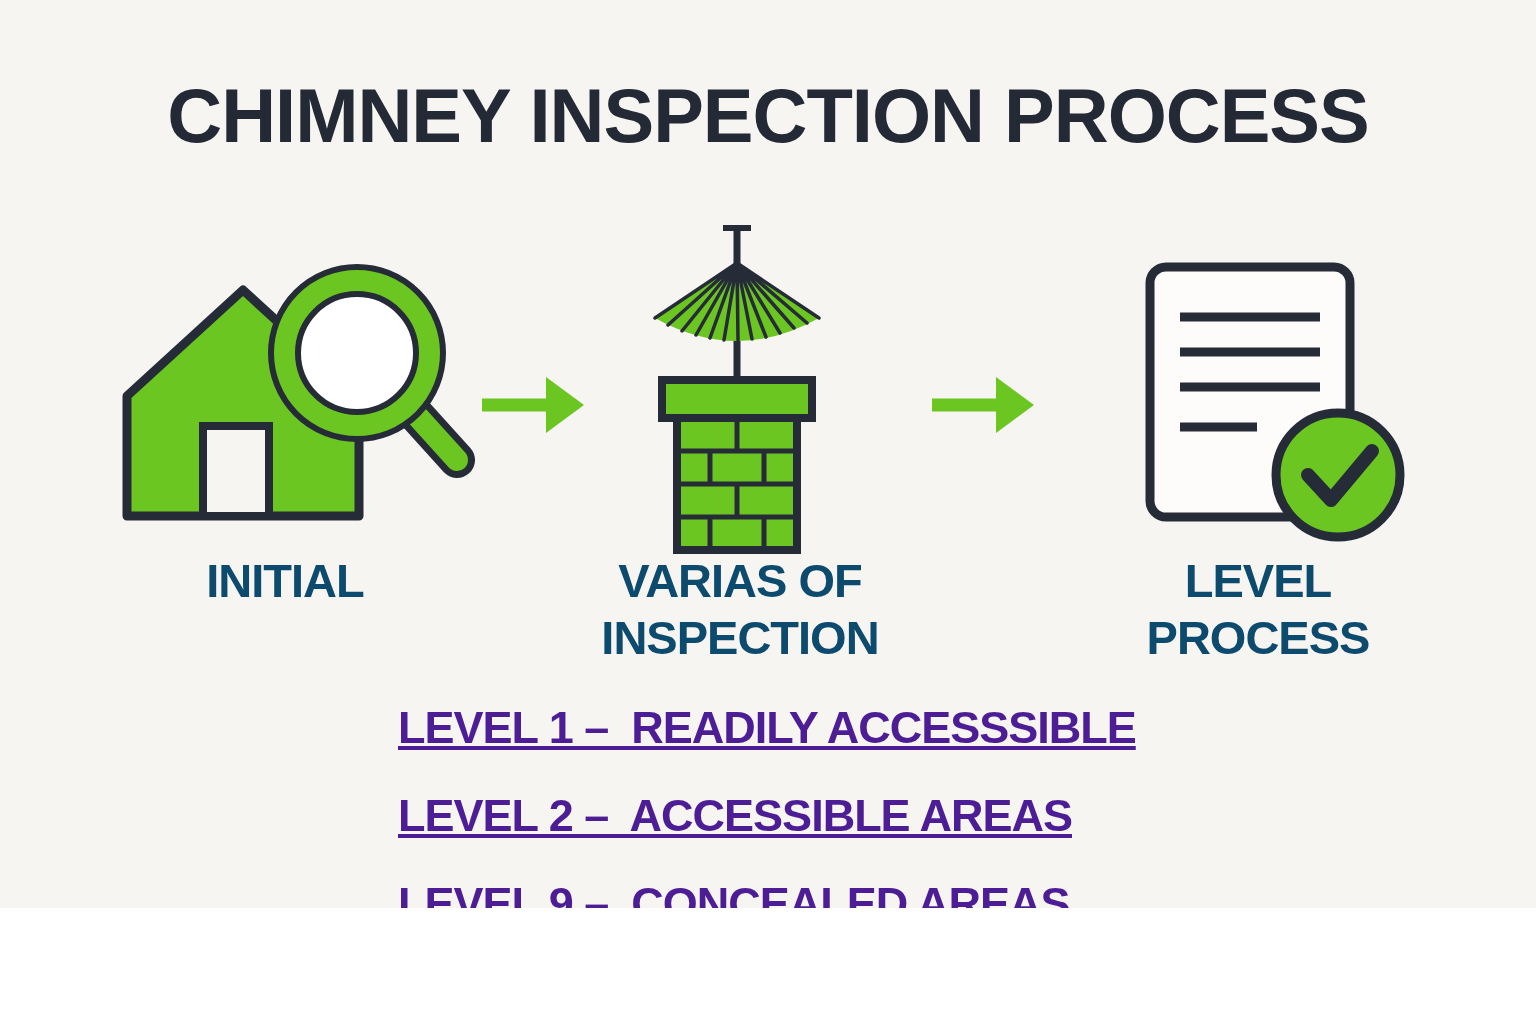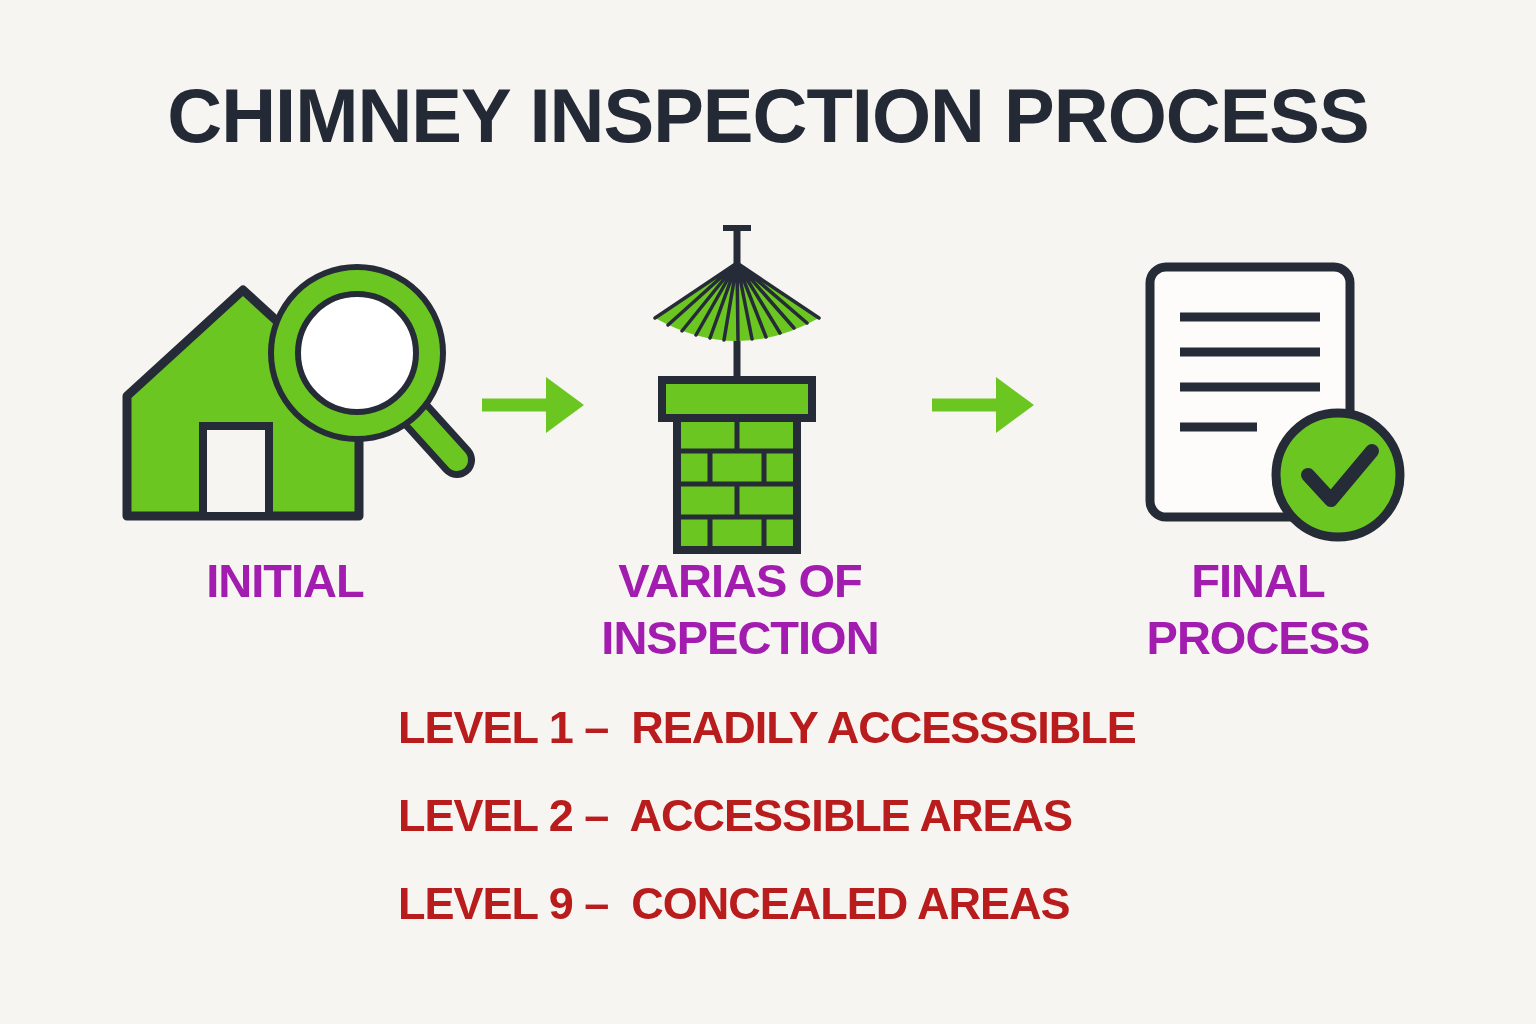--- a/index.html
+++ b/index.html
@@ -1,18 +1,18 @@
 <!DOCTYPE html>
 <html><head>
 <meta charset="utf-8">
 <style>
   html,body{margin:0;padding:0;}
   .canvas{
     position:relative;
-    width:1536px;height:1024px;
+    width:1536px;height:908px;
     background:#f7f5f1;
     font-family:"Liberation Sans", sans-serif;
     color:#262b38;
     overflow:hidden;
   }
   .title{
     position:absolute;
     top:72px;left:0;right:0;
     text-align:center;
     font-size:76px;
@@ -24,34 +24,35 @@
   .icon svg{display:block;}
   .arrow{position:absolute;}
   .step-label{
     position:absolute;
     width:440px;
     text-align:center;
     font-size:47px;
     font-weight:bold;
     line-height:1.22;
     letter-spacing:-1px;
-    color:#a21caf;
+    color:#0c4a6e;
   }
   .levels{
     position:absolute;
     left:398px;
     top:702px;
   }
   .level{
     font-size:45px;
     font-weight:bold;
     letter-spacing:-1px;
-    color:#b91c1c;
+    color:#4c1d95;
     margin-bottom:36px;
     white-space:pre;
+    text-decoration:underline;
   }
 </style>
 </head>
 <body>
 
 <div class="canvas">
 
   <div class="title">CHIMNEY INSPECTION PROCESS</div>
 
   <div class="icon" style="left:105px;top:248px;">
@@ -128,21 +129,21 @@
   <div class="step-label" style="left:65px;top:552px;">
     <div>INITIAL</div>
   </div>
 
   <div class="step-label" style="left:520px;top:552px;">
     <div>VARIAS OF</div>
     <div>INSPECTION</div>
   </div>
 
   <div class="step-label" style="left:1038px;top:552px;">
-    <div>FINAL</div>
+    <div>LEVEL</div>
     <div>PROCESS</div>
   </div>
 
   <div class="levels">
     <div class="level">LEVEL 1 –  READILY ACCESSSIBLE</div>
     <div class="level">LEVEL 2 –  ACCESSIBLE AREAS</div>
     <div class="level">LEVEL 9 –  CONCEALED AREAS</div>
   </div>
 
 </div>

